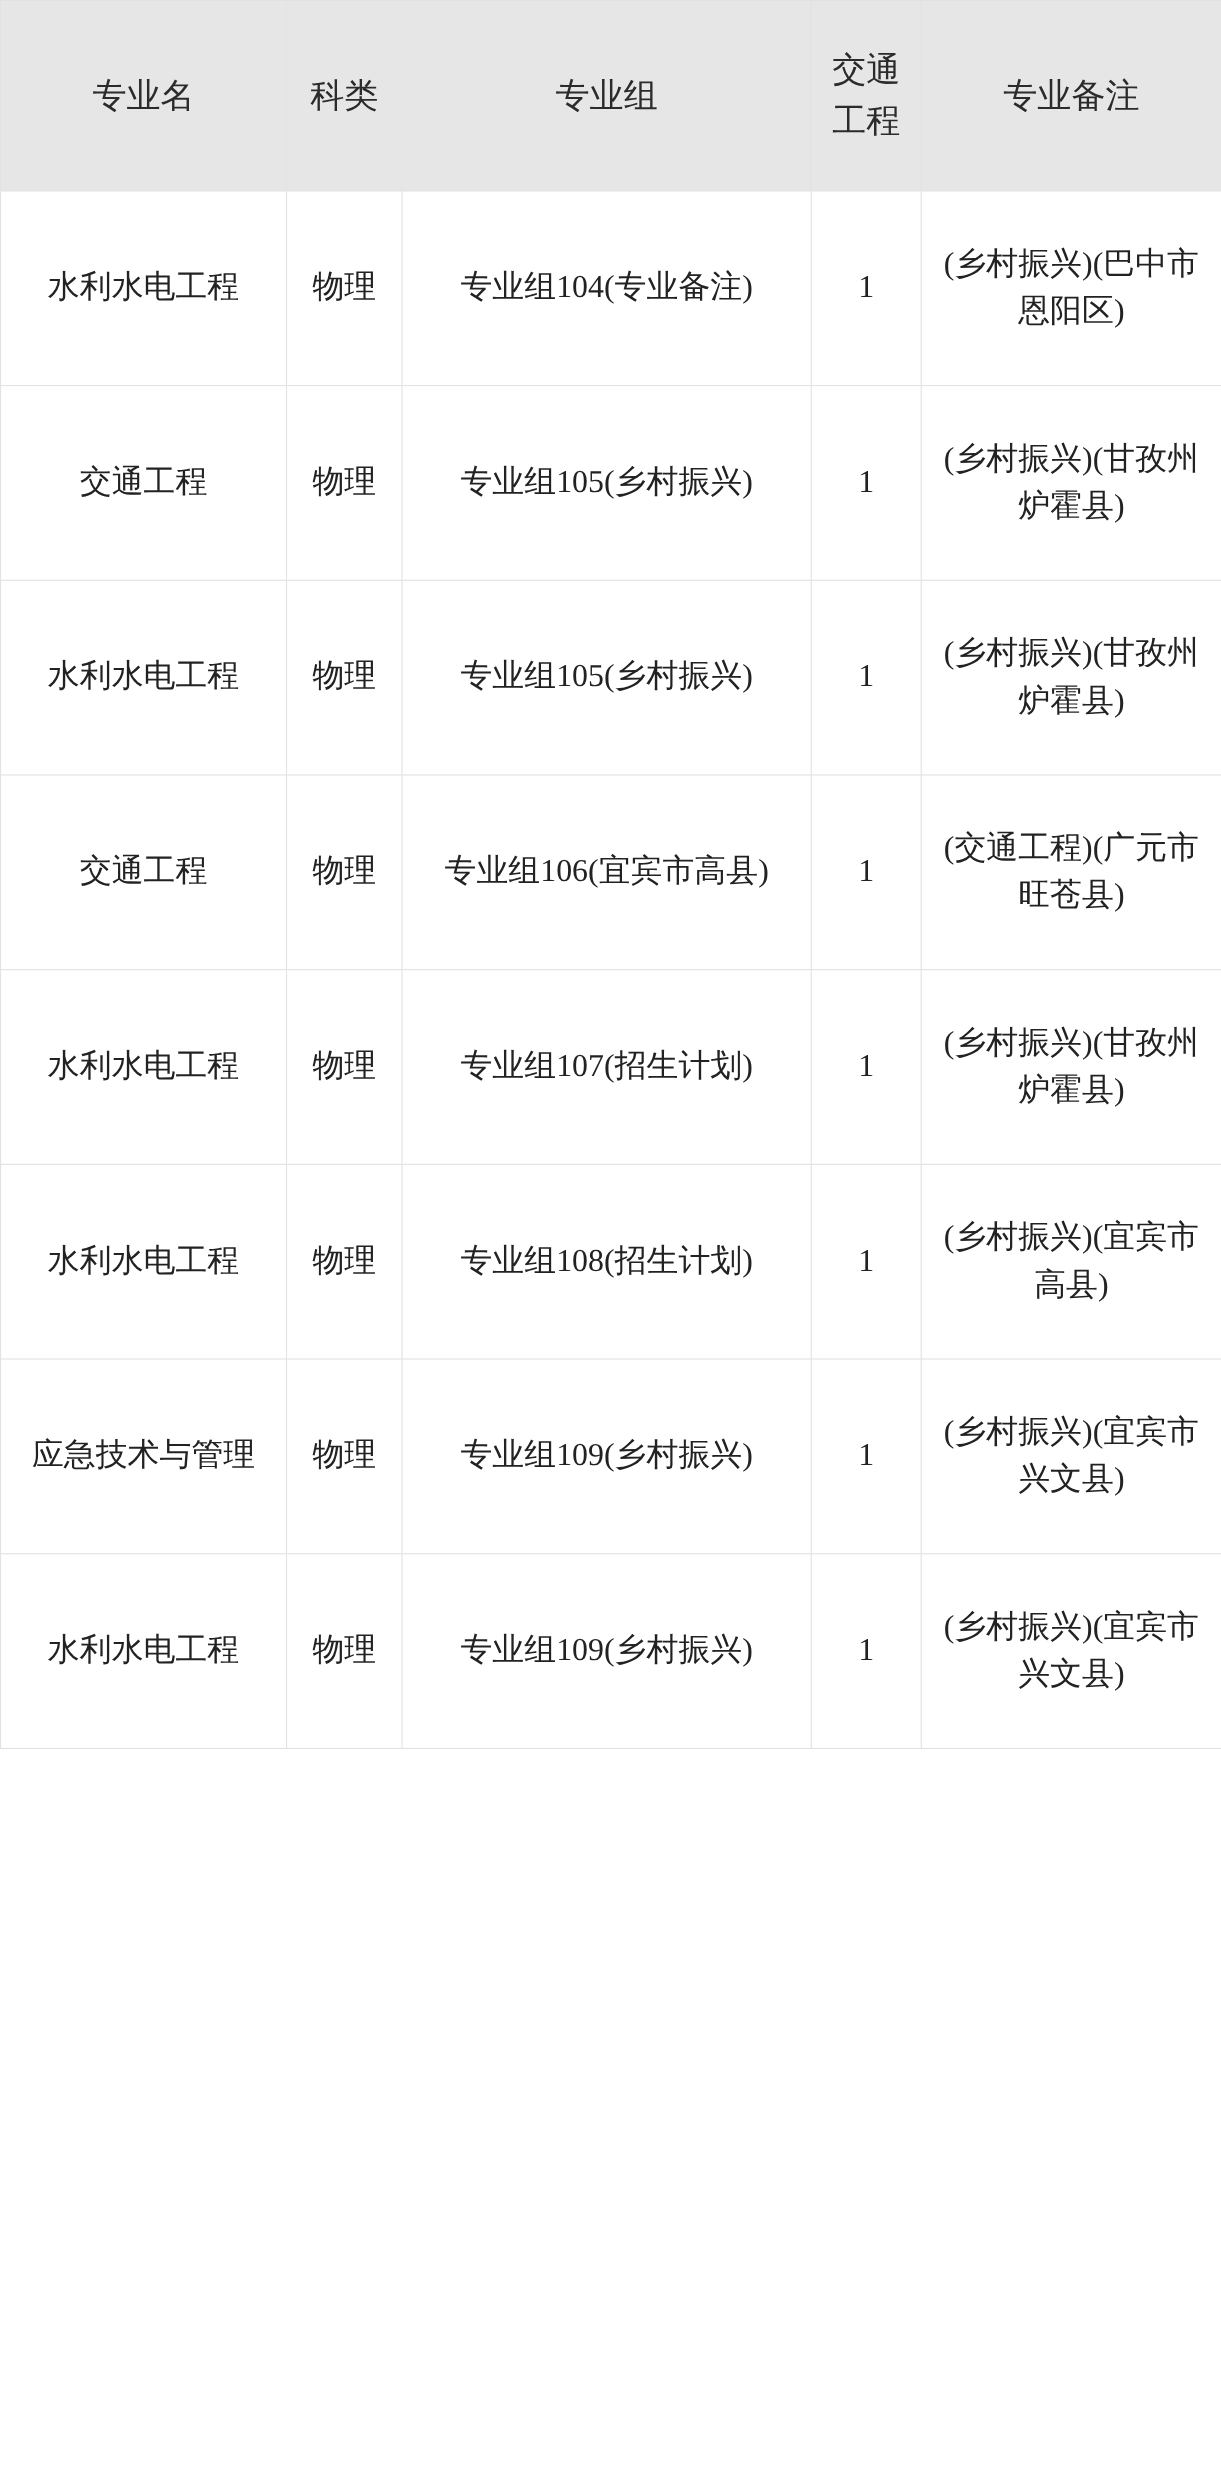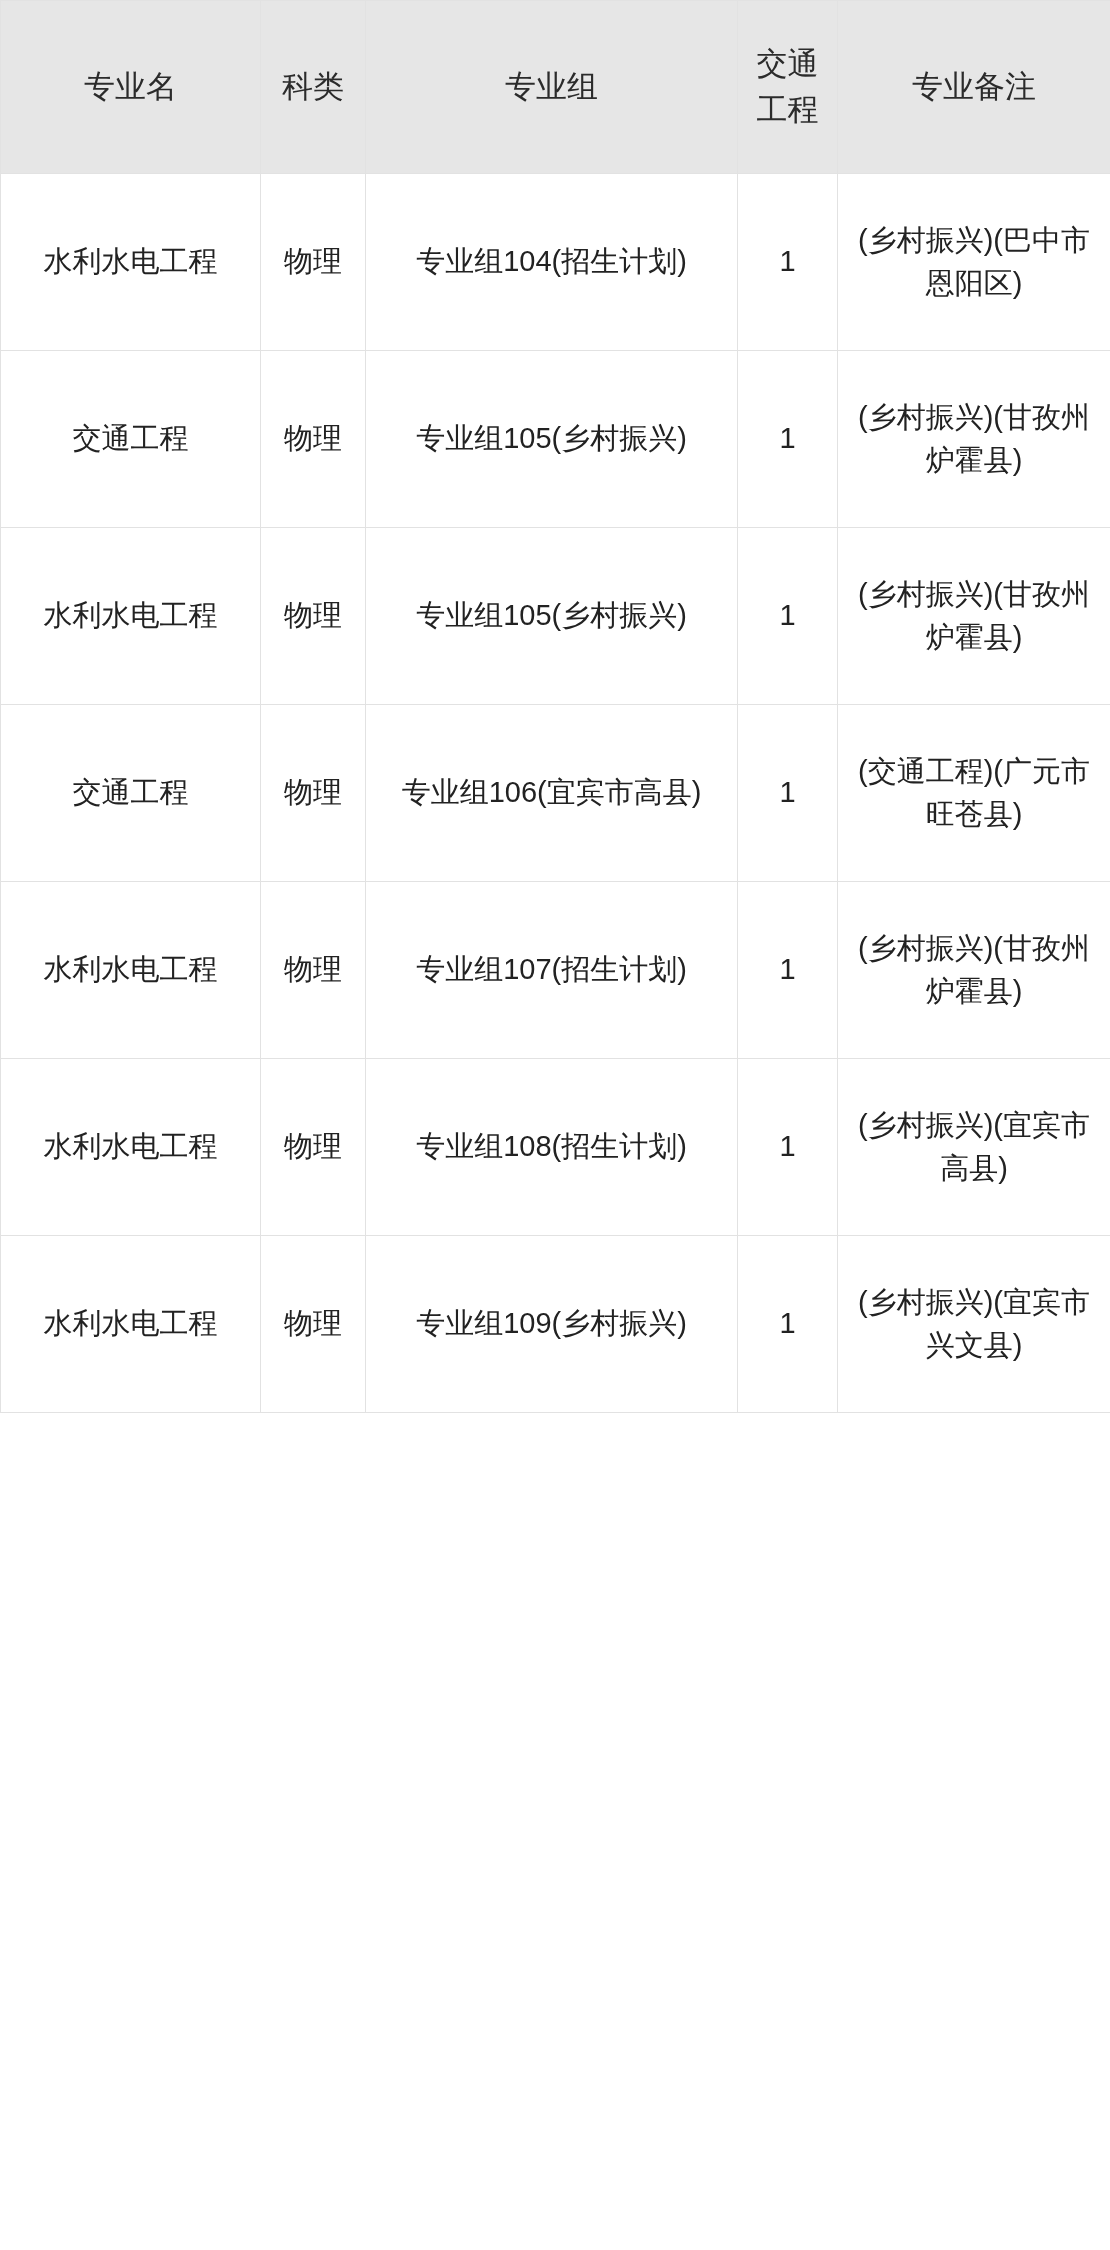--- a/index.html
+++ b/index.html
@@ -7,20 +7,21 @@
     padding: 0;
     background: #ffffff;
   }
   body {
     width: 1110px;
     font-family: "Liberation Sans", sans-serif;
     color: #222222;
   }
   .table-wrap {
     width: 1110px;
+    font-family: Liberation Serif, serif;
   }
   table.admission-table {
     border-collapse: collapse;
     width: 1110px;
     table-layout: fixed;
   }
   table.admission-table th,
   table.admission-table td {
     border: 1px solid #e2e2e2;
     text-align: center;
@@ -73,21 +74,21 @@
         <th>科类</th>
         <th>专业组</th>
         <th>交通工程</th>
         <th>专业备注</th>
       </tr>
     </thead>
     <tbody>
       <tr>
         <td class="cell-major">水利水电工程</td>
         <td class="cell-subject">物理</td>
-        <td class="cell-group">专业组104(招生计划)</td>
+        <td class="cell-group">专业组104(专业备注)</td>
         <td class="cell-plan">1</td>
         <td class="cell-remark">(乡村振兴)(巴中市恩阳区)</td>
       </tr>
       <tr>
         <td class="cell-major">交通工程</td>
         <td class="cell-subject">物理</td>
         <td class="cell-group">专业组105(乡村振兴)</td>
         <td class="cell-plan">1</td>
         <td class="cell-remark">(乡村振兴)(甘孜州炉霍县)</td>
       </tr>
@@ -113,20 +114,27 @@
         <td class="cell-remark">(乡村振兴)(甘孜州炉霍县)</td>
       </tr>
       <tr>
         <td class="cell-major">水利水电工程</td>
         <td class="cell-subject">物理</td>
         <td class="cell-group">专业组108(招生计划)</td>
         <td class="cell-plan">1</td>
         <td class="cell-remark">(乡村振兴)(宜宾市高县)</td>
       </tr>
       <tr>
+        <td class="cell-major">应急技术与管理</td>
+        <td class="cell-subject">物理</td>
+        <td class="cell-group">专业组109(乡村振兴)</td>
+        <td class="cell-plan">1</td>
+        <td class="cell-remark">(乡村振兴)(宜宾市兴文县)</td>
+      </tr>
+      <tr>
         <td class="cell-major">水利水电工程</td>
         <td class="cell-subject">物理</td>
         <td class="cell-group">专业组109(乡村振兴)</td>
         <td class="cell-plan">1</td>
         <td class="cell-remark">(乡村振兴)(宜宾市兴文县)</td>
       </tr>
     </tbody>
   </table>
 </div>
 

